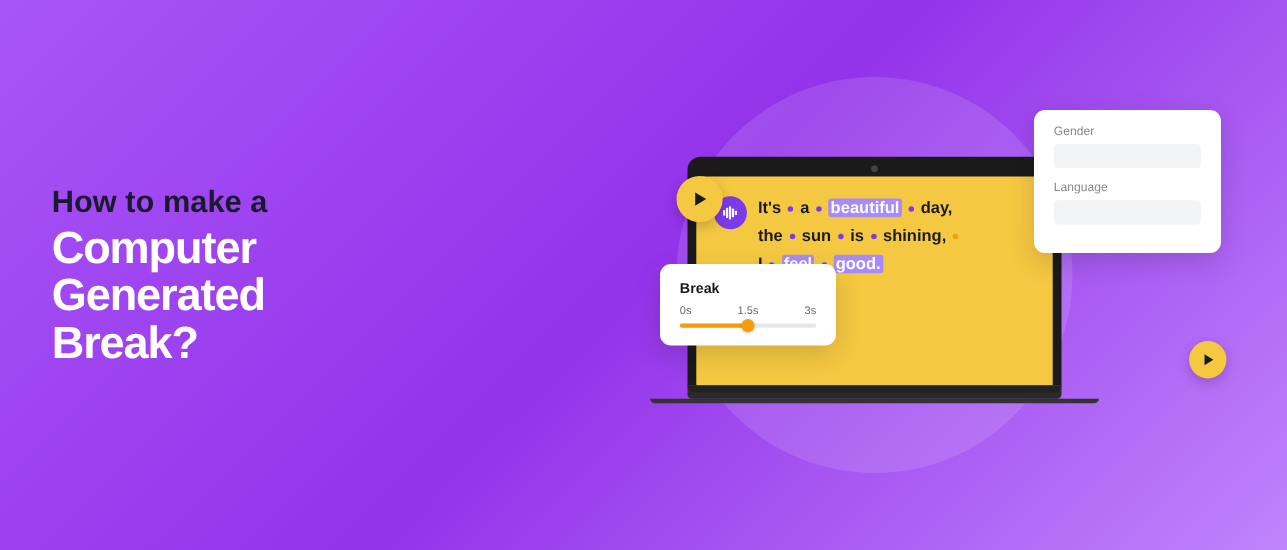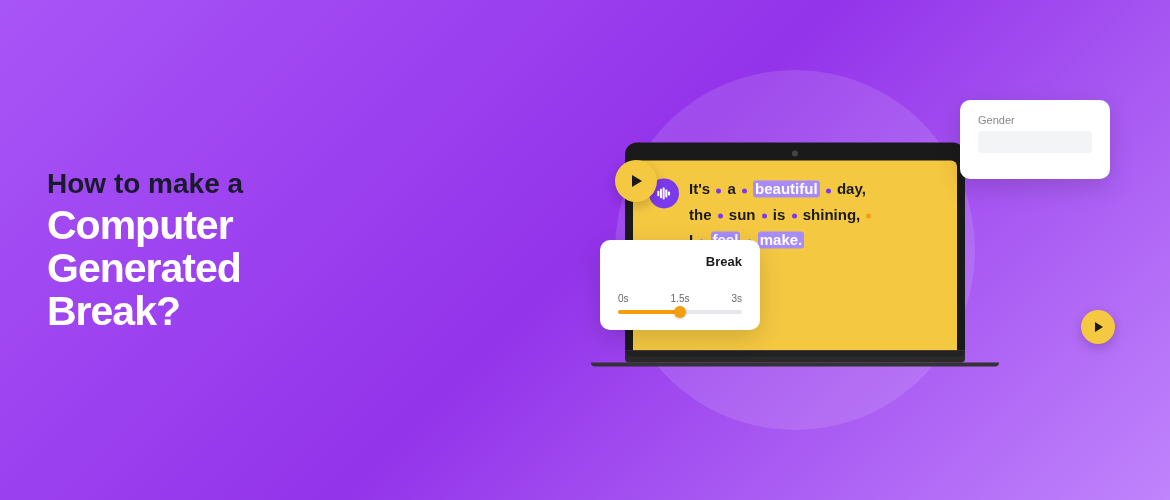--- a/index.html
+++ b/index.html
@@ -190,22 +190,22 @@
       box-shadow: 0 8px 24px rgba(0,0,0,0.15);
       z-index: 5;
       top: 240px;
       left: 180px;
     }
 
     .break-title {
       font-size: 13px;
       font-weight: 700;
       color: #1a1a1a;
-      text-align: right;
-      margin-bottom: 24px;
+      text-align: left;
+      margin-bottom: 8px;
     }
 
     .break-labels {
       display: flex;
       justify-content: space-between;
       font-size: 10px;
       color: #666;
       margin-bottom: 6px;
       gap: 40px;
     }
@@ -237,21 +237,21 @@
       left: calc(50% - 6px);
       box-shadow: 0 1px 3px rgba(0,0,0,0.2);
     }
 
     
     .settings-card {
       position: absolute;
       background: white;
       border-radius: 10px;
       padding: 14px 18px;
-      width: 150px;
+      width: 170px;
       box-shadow: 0 8px 24px rgba(0,0,0,0.15);
       z-index: 5;
       top: 100px;
       right: 60px;
     }
 
     .settings-item {
       margin-bottom: 12px;
     }
 
@@ -374,21 +374,21 @@
                 <span class="word">is</span>
                 <span class="word-dot"></span>
                 <span class="word">shining,</span>
                 <span class="word-dot-yellow"></span>
               </div>
               <div>
                 <span class="word">I</span>
                 <span class="word-dot"></span>
                 <span class="word word-highlighted">feel</span>
                 <span class="word-dot"></span>
-                <span class="word word-highlighted">make.</span>
+                <span class="word word-highlighted">good.</span>
               </div>
             </div>
           </div>
         </div>
       </div>
       <div class="laptop-base">
         <div class="laptop-stand"></div>
       </div>
       <div class="laptop-bottom"></div>
     </div>
@@ -405,20 +405,24 @@
       <div class="break-slider-fill"></div>
       <div class="break-slider-thumb"></div>
     </div>
   </div>
 
   <div class="settings-card">
     <div class="settings-item">
       <div class="settings-label">Gender</div>
       <div class="settings-input"></div>
     </div>
+    <div class="settings-item">
+      <div class="settings-label">Language</div>
+      <div class="settings-input"></div>
+    </div>
   </div>
 
   <div class="play-btn play-left">
     <div class="play-triangle"></div>
   </div>
 
   <div class="play-btn-small play-right">
     <div class="play-triangle-sm"></div>
   </div>
 

